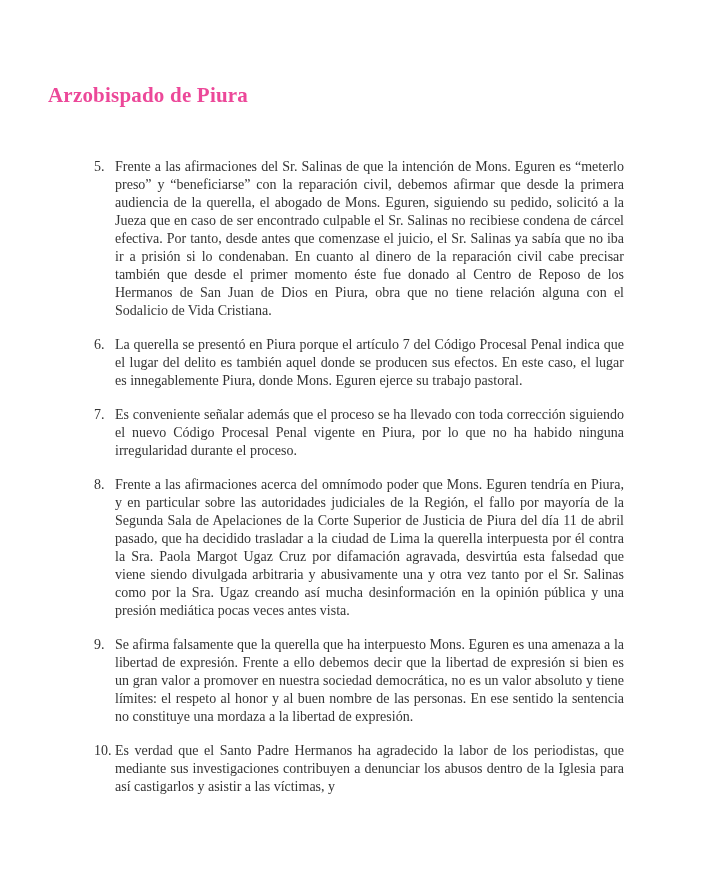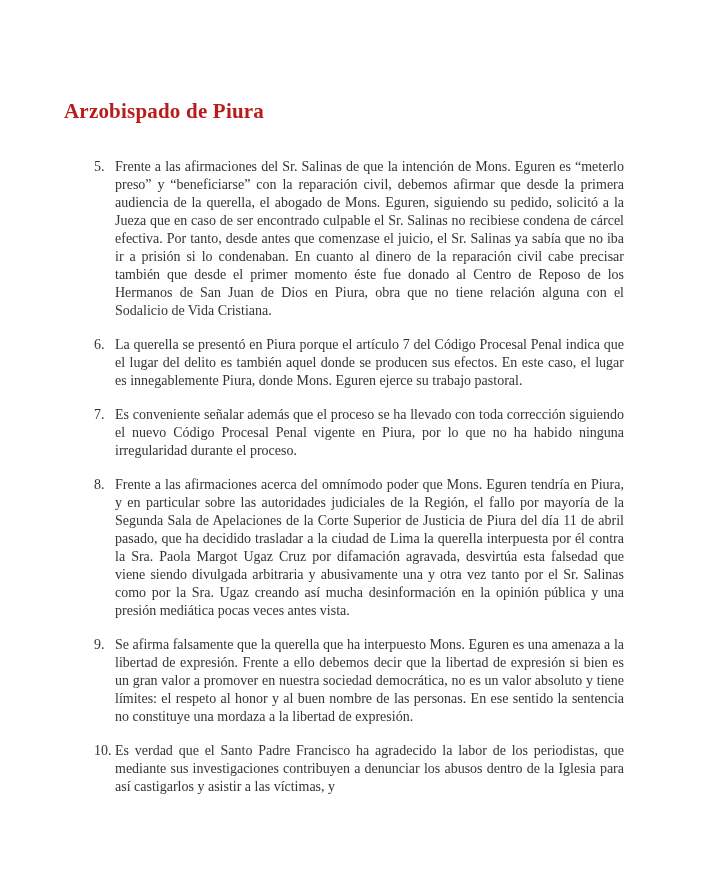--- a/index.html
+++ b/index.html
@@ -12,25 +12,25 @@
     width: 711px;
     height: 893px;
     background: #ffffff;
     overflow: hidden;
     font-family: "Liberation Serif", "DejaVu Serif", serif;
   }
   .title {
     position: absolute;
     left: 48px;
     top: 83px;
-    margin: 16px;
+    margin: 0;
     font-size: 21px;
     line-height: 24px;
     font-weight: bold;
-    color: #b91c1c;
+    color: #ec4899;
     letter-spacing: 0.2px;
   }
   .doc-list {
     position: absolute;
     left: 94px;
     top: 158px;
     width: 530px;
     margin: 0;
     padding: 0;
     list-style: none;
@@ -84,18 +84,18 @@
       <span class="txt">Frente a las afirmaciones acerca del omnímodo poder que Mons. Eguren tendría en Piura, y en particular sobre las autoridades judiciales de la Región, el fallo por mayoría de la Segunda Sala de Apelaciones de la Corte Superior de Justicia de Piura del día 11 de abril pasado, que ha decidido trasladar a la ciudad de Lima la querella interpuesta por él contra la Sra. Paola Margot Ugaz Cruz por difamación agravada, desvirtúa esta falsedad que viene siendo divulgada arbitraria y abusivamente una y otra vez tanto por el Sr. Salinas como por la Sra. Ugaz creando así mucha desinformación en la opinión pública y una presión mediática pocas veces antes vista.</span>
     </li>
 
     <li class="item">
       <span class="num">9.</span>
       <span class="txt">Se afirma falsamente que la querella que ha interpuesto Mons. Eguren es una amenaza a la libertad de expresión. Frente a ello debemos decir que la libertad de expresión si bien es un gran valor a promover en nuestra sociedad democrática, no es un valor absoluto y tiene límites: el respeto al honor y al buen nombre de las personas. En ese sentido la sentencia no constituye una mordaza a la libertad de expresión.</span>
     </li>
 
     <li class="item">
       <span class="num">10.</span>
-      <span class="txt">Es verdad que el Santo Padre Francisco ha agradecido la labor de los periodistas, que mediante sus investigaciones contribuyen a denunciar los abusos dentro de la Iglesia para así castigarlos y asistir a las víctimas, y</span>
+      <span class="txt">Es verdad que el Santo Padre Hermanos ha agradecido la labor de los periodistas, que mediante sus investigaciones contribuyen a denunciar los abusos dentro de la Iglesia para así castigarlos y asistir a las víctimas, y</span>
     </li>
 
   </ol>
 
 </div>
 
 </body></html>

